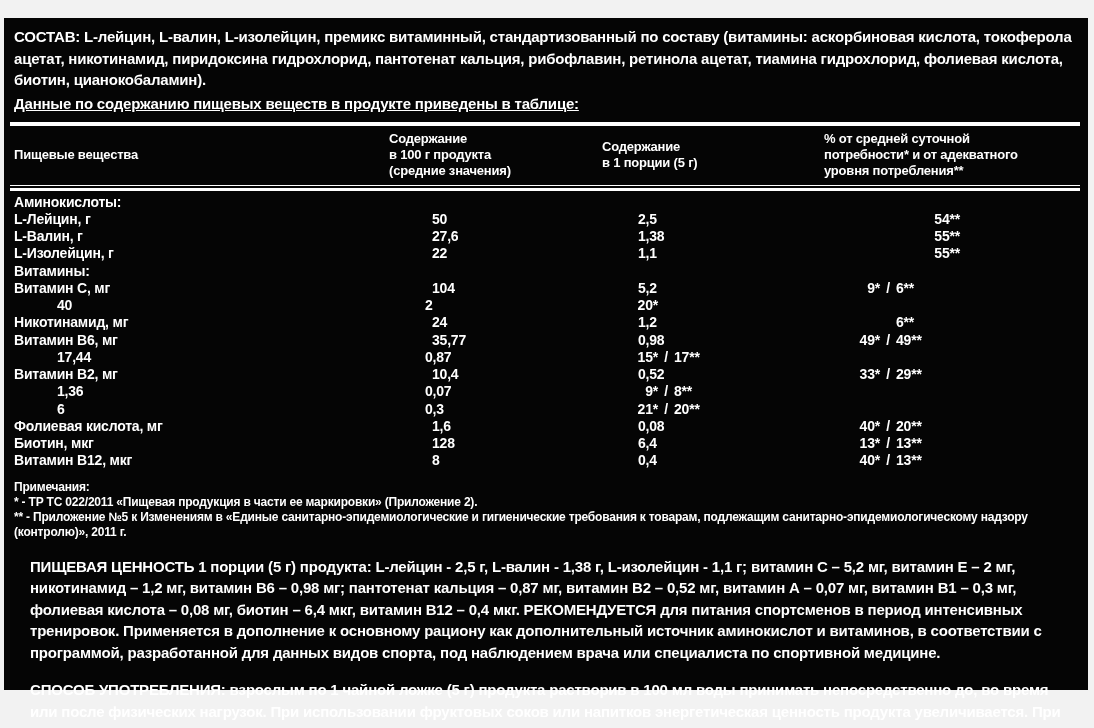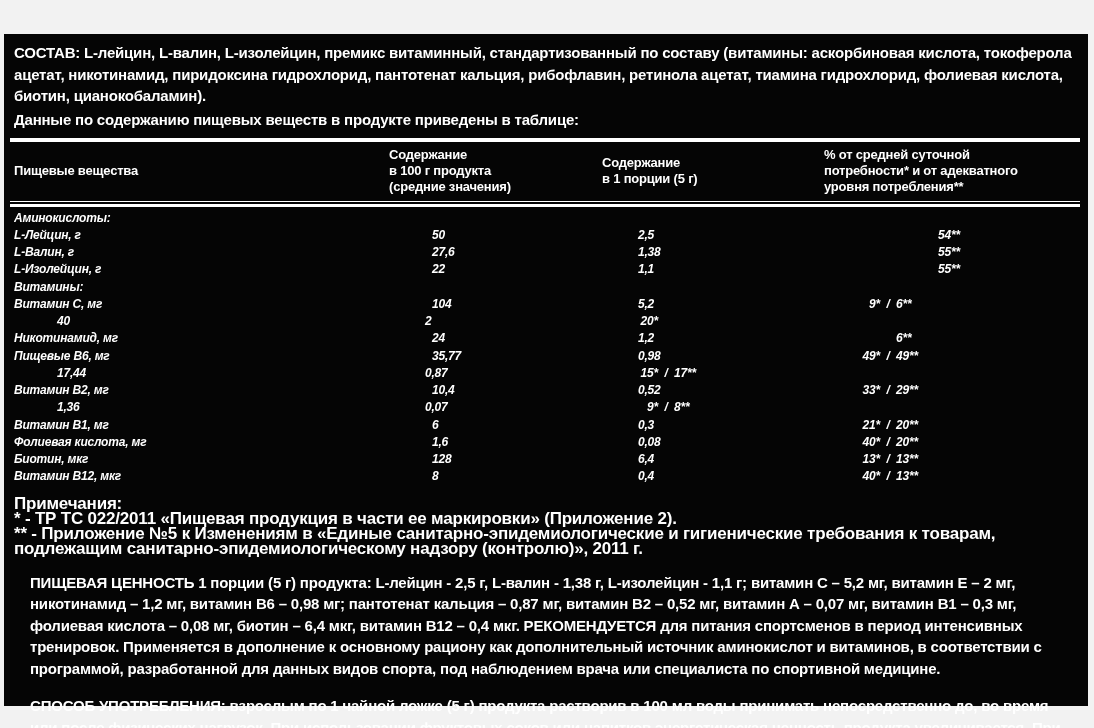--- a/index.html
+++ b/index.html
@@ -5,50 +5,50 @@
   html,body{margin:0;padding:0;}
   body{
     width:1094px;height:728px;
     background:#f2f2f2;
     font-family:"Liberation Sans","DejaVu Sans",sans-serif;
     font-weight:bold;
     -webkit-font-smoothing:antialiased;
   }
   .sheet{position:relative;width:1094px;height:728px;background:#f2f2f2;overflow:hidden;}
   .panel{
-    position:absolute;left:4px;top:34px;width:1084px;height:672px;
+    position:absolute;left:4px;top:18px;width:1084px;height:672px;
     background:#050505;color:#ffffff;
     padding:6px 8px 0 6px;box-sizing:border-box;
     letter-spacing:-0.2px;
   }
   .intro{font-size:15px;line-height:21.5px;margin:2px 2px 0 4px;}
-  .table-intro{font-size:15px;line-height:21px;margin:2px 2px 0 4px;}
+  .table-intro{font-size:15px;line-height:21px;margin:2px 2px 0 4px;text-decoration:underline;}
 
   .ntable{margin:8px 0 0 0;}
   .thead{
     display:grid;grid-template-columns:375px 213px 222px 1fr;
     align-items:center;
     border-top:4px solid #ffffff;
     padding:5px 0 6px 4px;
     font-size:13px;line-height:16px;
   }
   .thead .hcell{white-space:pre-line;}
   .hdr-rule{height:2px;border-top:1px solid #ffffff;border-bottom:3px solid #ffffff;margin-bottom:3px;}
   .tbody{padding-left:4px;}
-  .trow{display:grid;grid-template-columns:375px 213px 222px 1fr;font-size:12px;line-height:17.25px;font-style:italic;}
+  .trow{display:grid;grid-template-columns:375px 213px 222px 1fr;font-size:14px;line-height:17.25px;}
   .trow .cell{overflow:hidden;}
   .trow .v100{padding-left:43px;}
   .trow .v1{padding-left:36px;}
   .pct{display:flex;}
   .pct .pa{width:56px;text-align:right;}
   .pct .ps{width:16px;text-align:center;}
   .pct .pb{width:64px;text-align:left;}
   .pct .pc{width:136px;text-align:right;}
 
-  .notes{margin:10px 2px 0 4px;font-size:17px;line-height:15px;}
+  .notes{margin:10px 2px 0 4px;font-size:12px;line-height:15px;}
   .notes .note-line{margin:0;}
 
   .paras{margin:8px 2px 0 4px;font-size:15px;line-height:21.6px;}
   .paras p{margin:16px;}
 </style>
 </head>
 <body>
 
 <div class="sheet">
   <div class="panel">
@@ -123,21 +123,21 @@
             <div class="cell label">Никотинамид, мг</div>
             <div class="cell v100">24</div>
             <div class="cell v1">1,2</div>
             <div class="cell pct">
               <div class="pa"></div>
               <div class="ps"></div>
               <div class="pb">6**</div>
             </div>
           </div>
           <div class="trow">
-            <div class="cell label">Пищевые В6, мг</div>
+            <div class="cell label">Витамин В6, мг</div>
             <div class="cell v100">35,77</div>
             <div class="cell v1">0,98</div>
             <div class="cell pct">
               <div class="pa">49*</div>
               <div class="ps">/</div>
               <div class="pb">49**</div>
             </div>
           </div>
           <div class="trow">
             <div class="cell v100">17,44</div>
@@ -161,21 +161,20 @@
           <div class="trow">
             <div class="cell v100">1,36</div>
             <div class="cell v1">0,07</div>
             <div class="cell pct">
               <div class="pa">9*</div>
               <div class="ps">/</div>
               <div class="pb">8**</div>
             </div>
           </div>
           <div class="trow">
-            <div class="cell label">Витамин В1, мг</div>
             <div class="cell v100">6</div>
             <div class="cell v1">0,3</div>
             <div class="cell pct">
               <div class="pa">21*</div>
               <div class="ps">/</div>
               <div class="pb">20**</div>
             </div>
           </div>
           <div class="trow">
             <div class="cell label">Фолиевая кислота, мг</div>

